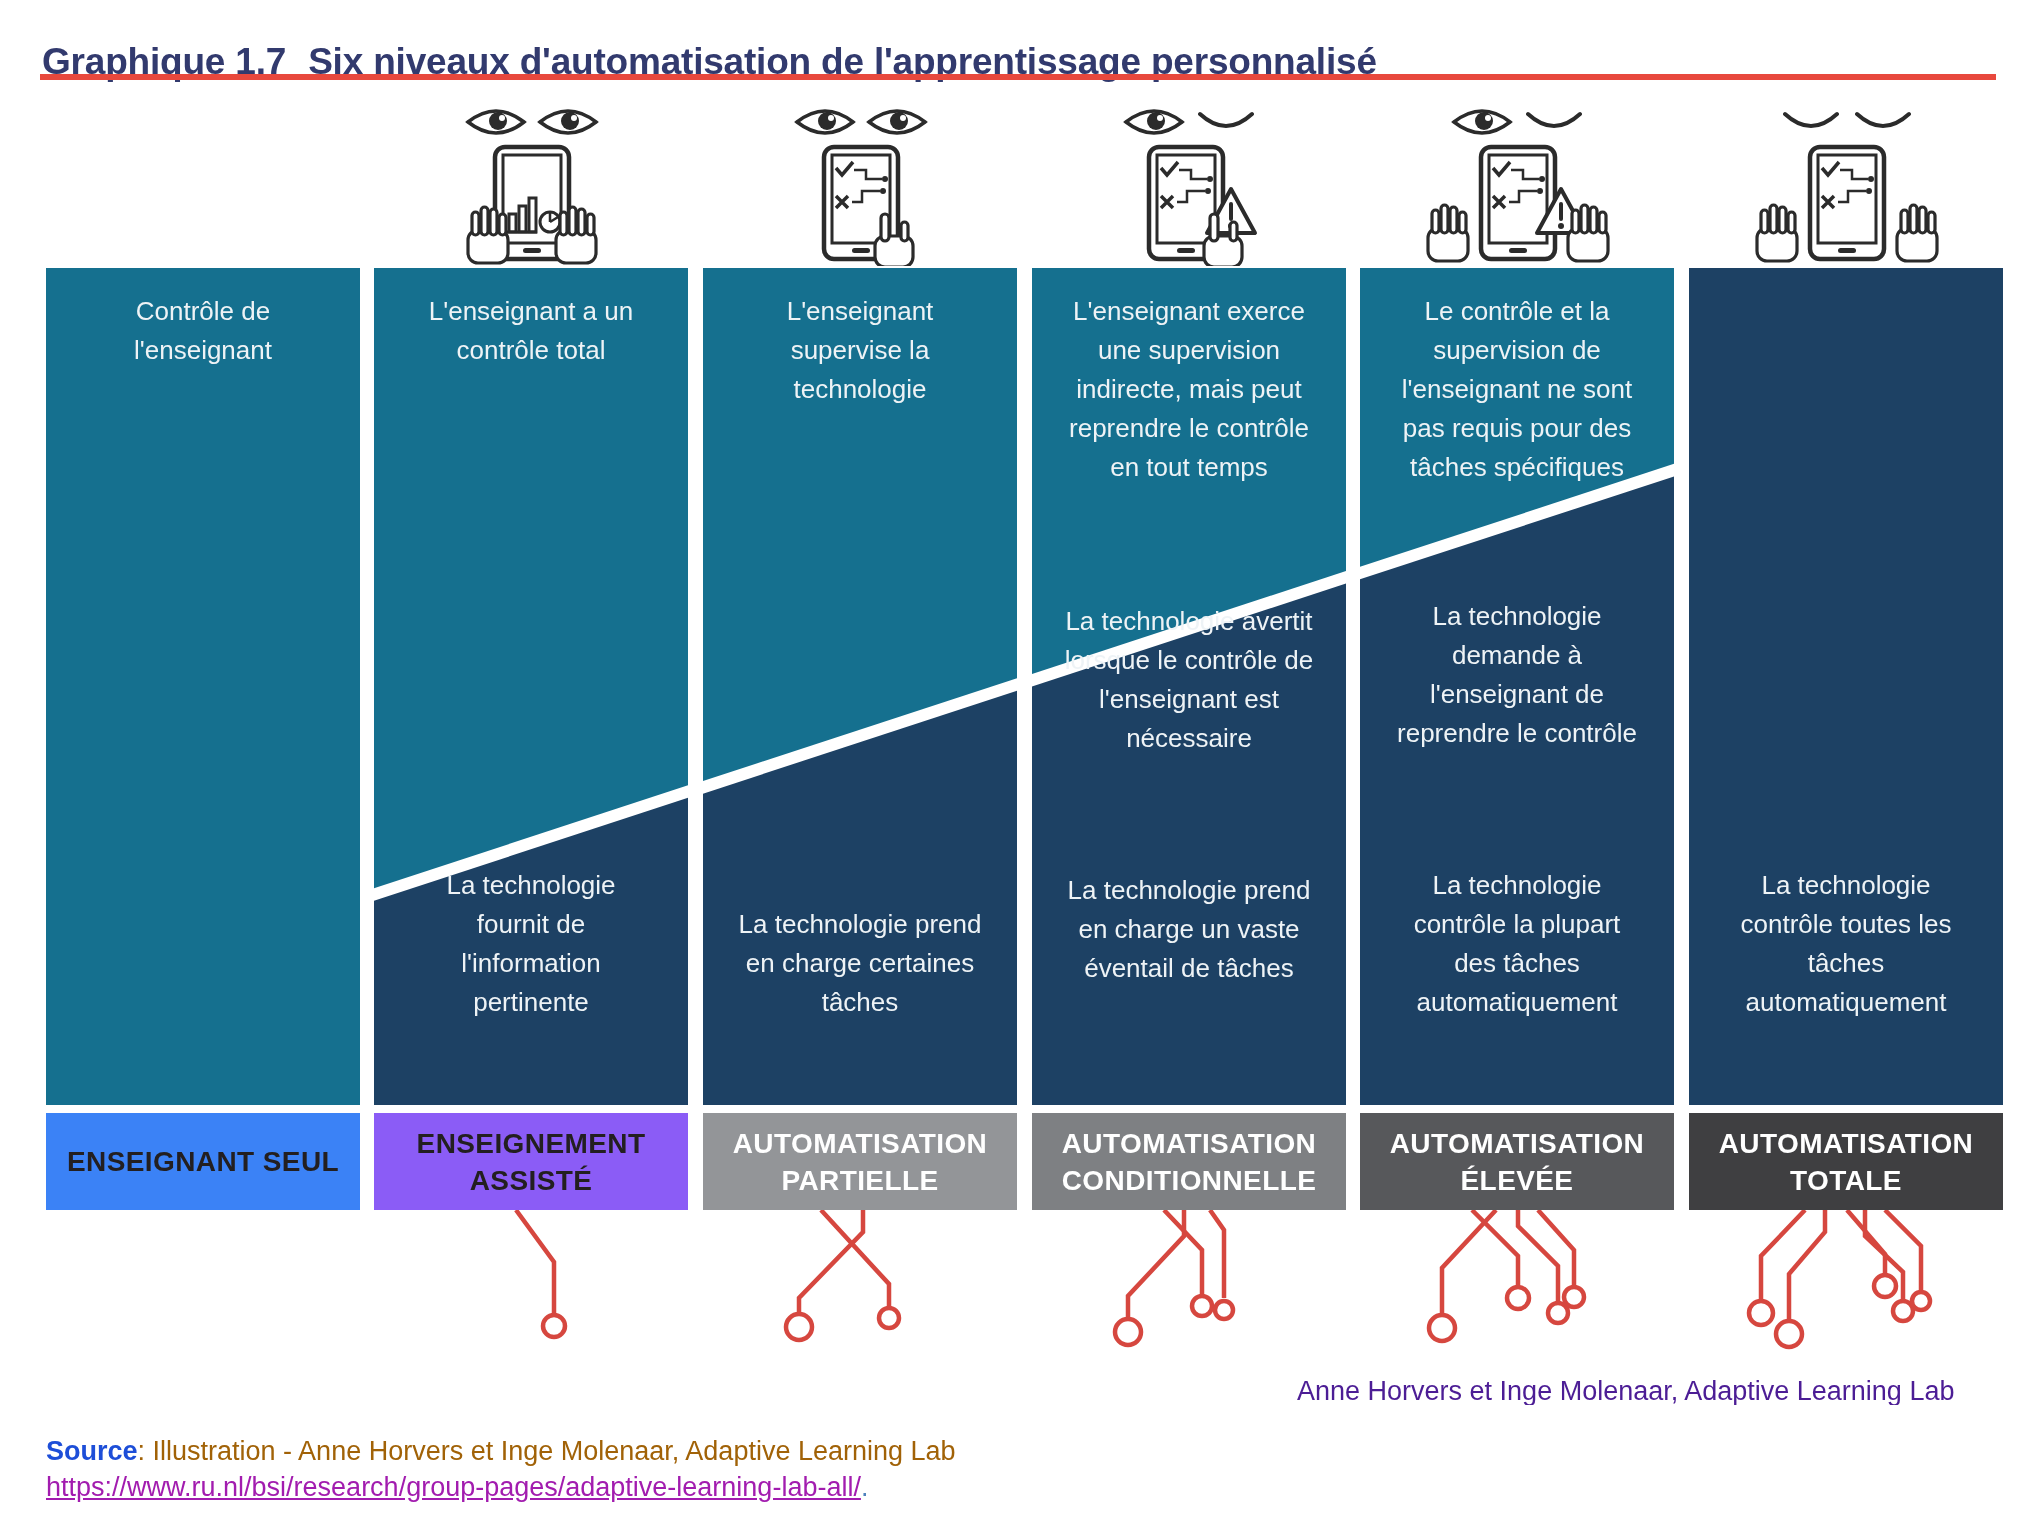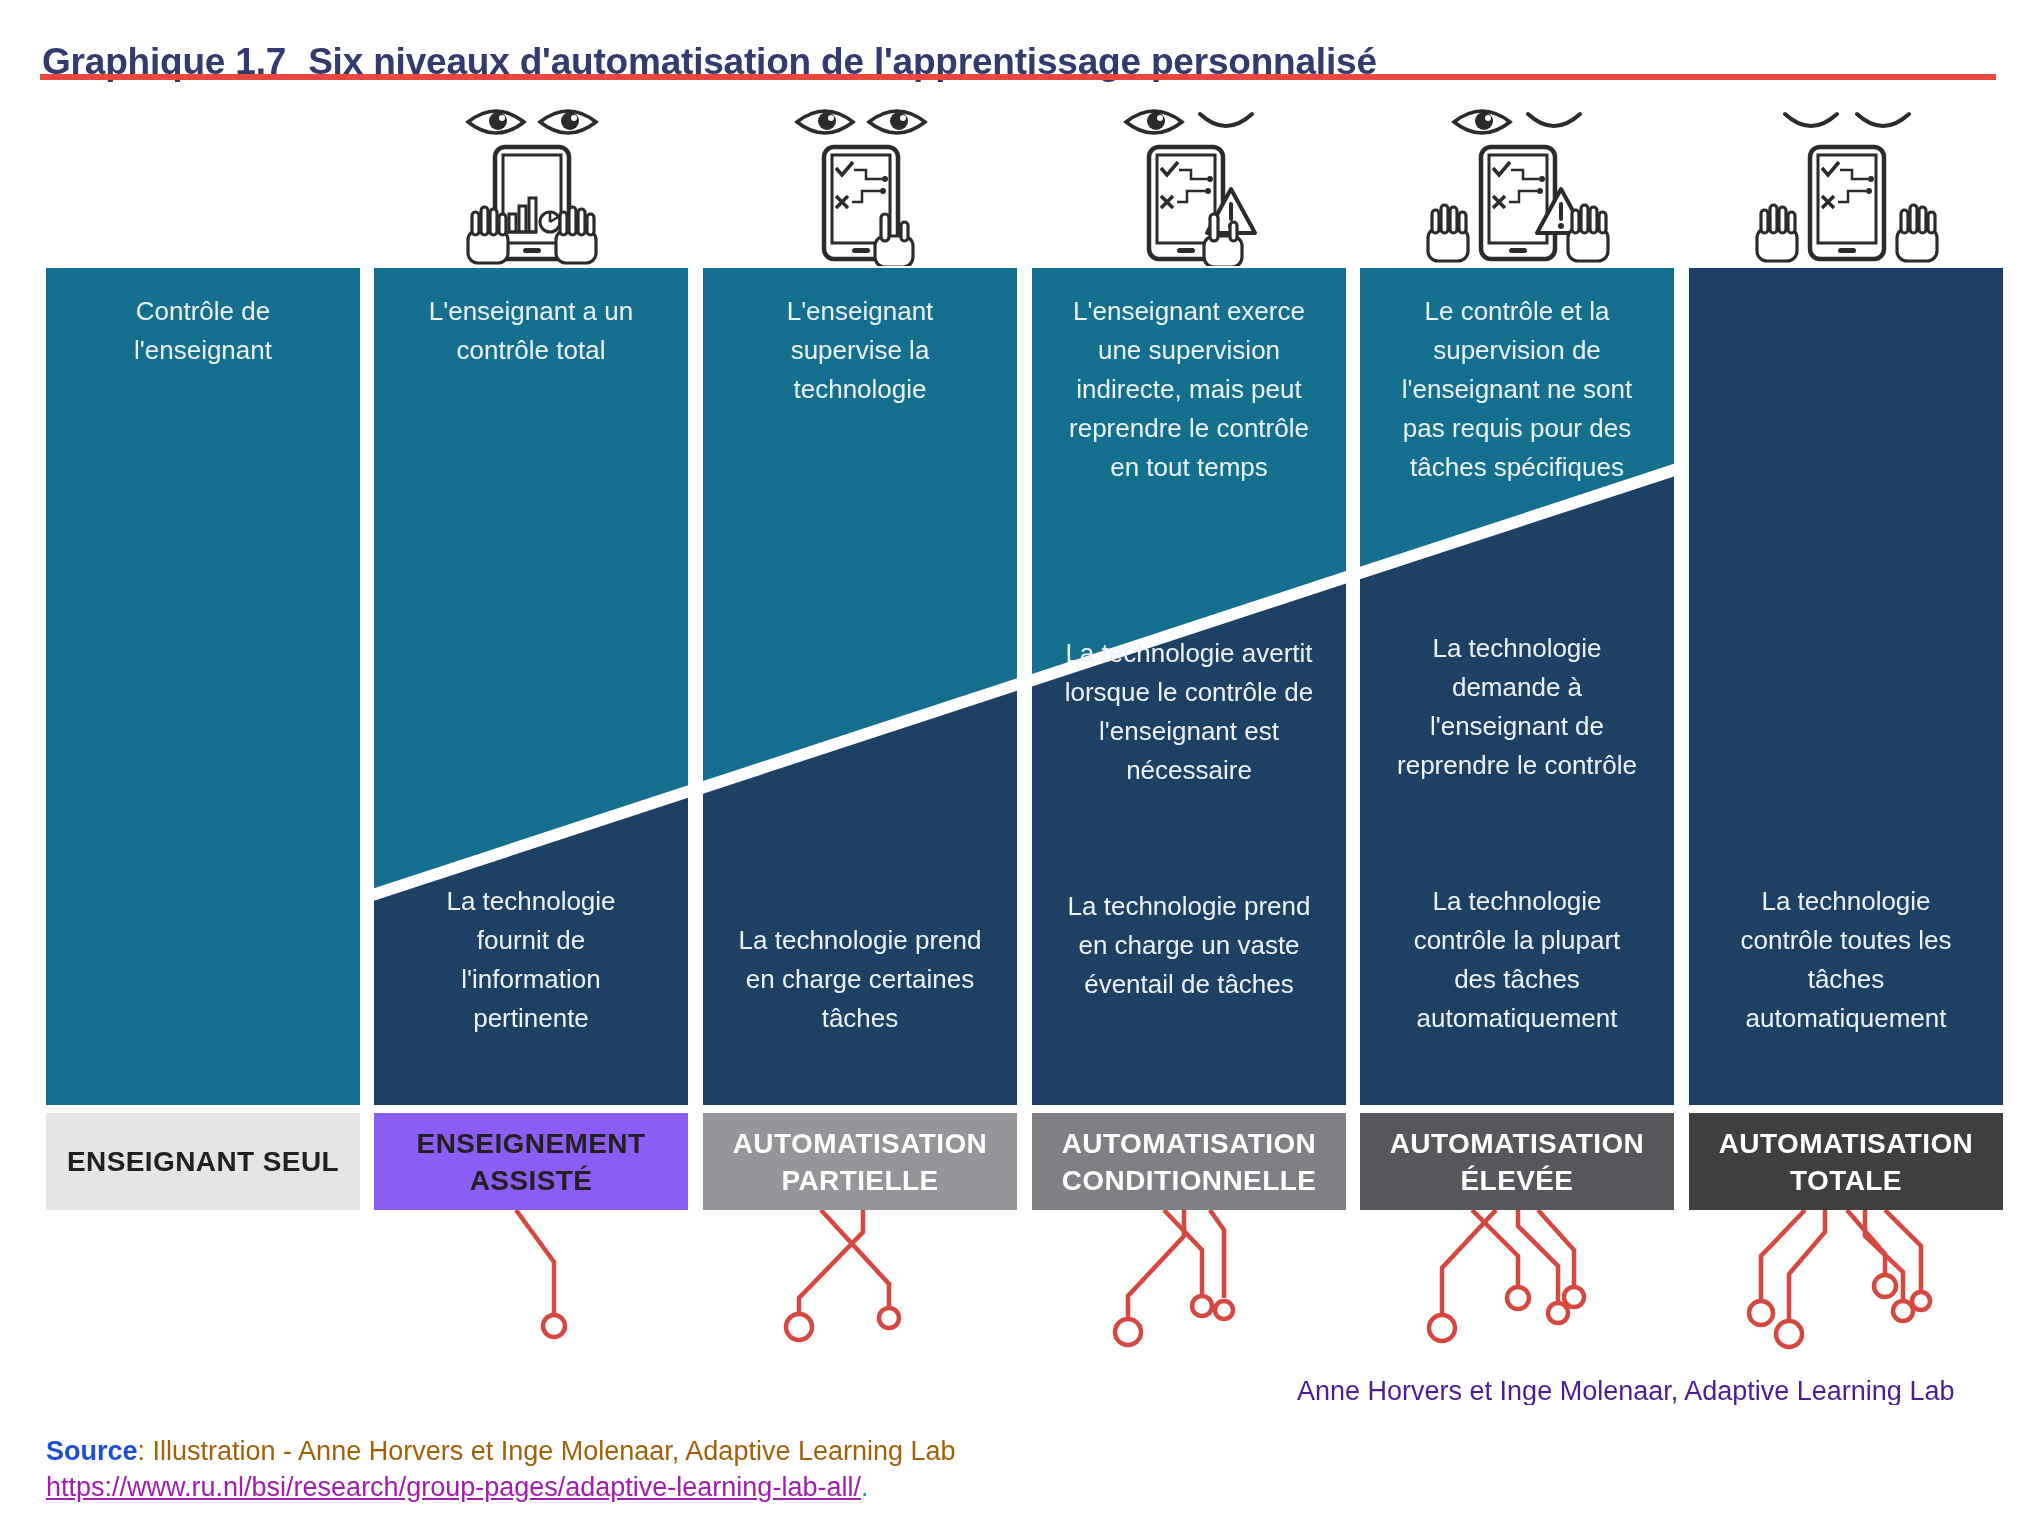--- a/index.html
+++ b/index.html
@@ -33,29 +33,29 @@
   .c4 .fill.teal{clip-path:polygon(0 0,100% 0,100% 36.2%,0 48.5%);}
   .c4 .fill.navy{clip-path:polygon(0 50.0%,100% 37.7%,100% 100%,0 100%);}
   .c5 .fill.teal{clip-path:polygon(0 0,100% 0,100% 23.4%,0 35.7%);}
   .c5 .fill.navy{clip-path:polygon(0 37.2%,100% 24.9%,100% 100%,0 100%);}
 
   .boxtext{color:#eef3f6;font-size:26px;line-height:39px;text-align:center;
            white-space:pre-line;margin:0;}
   .toptext{position:absolute;top:0;left:0;right:0;padding:24px 14px 0;}
   .bottomtext{position:absolute;bottom:0;left:0;right:0;padding:0 14px 28px;}
   .bottomtext.raised{padding-bottom:62px;}
-  .bottomtext p{margin:0;}
+  .bottomtext p{margin:16px;}
   .bottomtext p + p{margin-top:58px;}
 
   
   .label{position:absolute;top:1113px;left:0;width:314px;height:97px;
          display:flex;align-items:center;justify-content:center;text-align:center;
          font-weight:700;font-size:28px;line-height:37px;letter-spacing:0.4px;
          white-space:pre-line;}
-  .l1{background:#e5e5e5;color:#231f20;}
+  .l1{background:#3b82f6;color:#231f20;}
   .l2{background:#8b5cf6;color:#231f20;}
   .l3{background:#939598;color:#ffffff;}
   .l4{background:#7e8083;color:#ffffff;}
   .l5{background:#57585b;color:#ffffff;}
   .l6{background:#3f3f41;color:#ffffff;}
 
   
   .circuit{position:absolute;top:1210px;left:0;}
   .circuit path,.circuit circle{stroke:#d6473f;stroke-width:4.5;fill:none;}
   .circuit circle{fill:#ffffff;}

